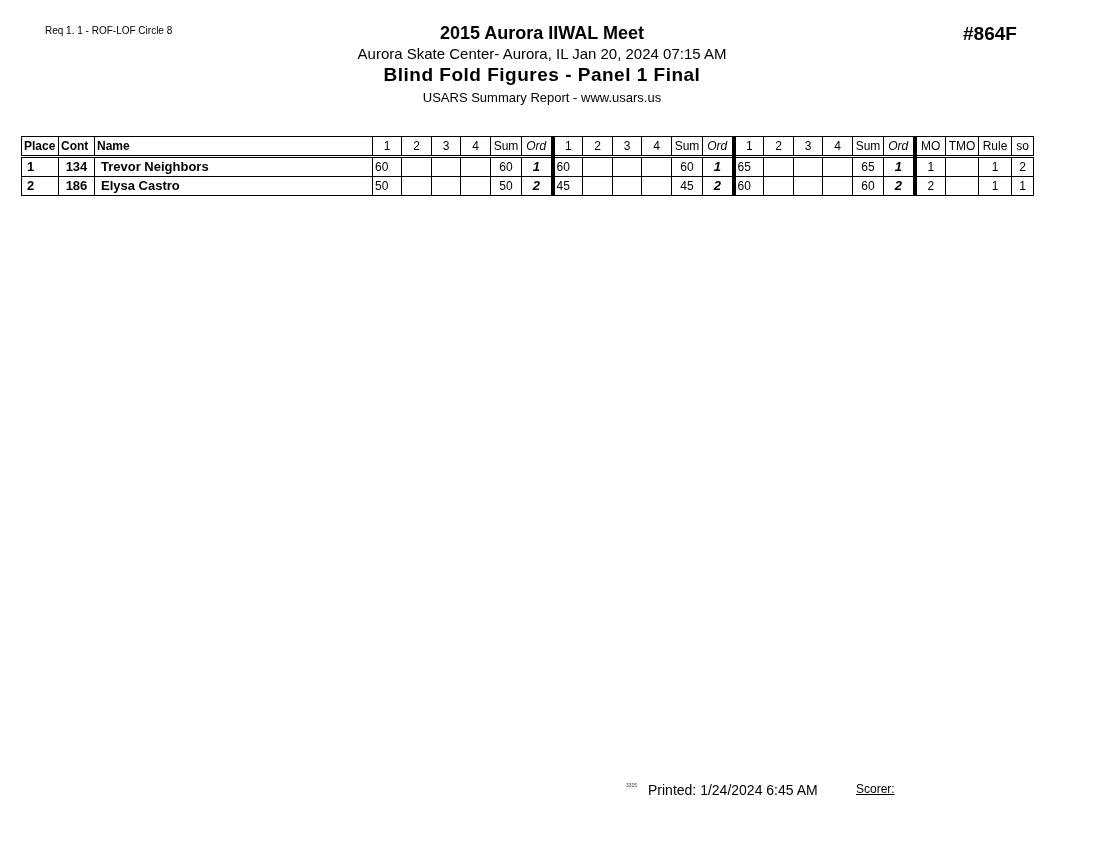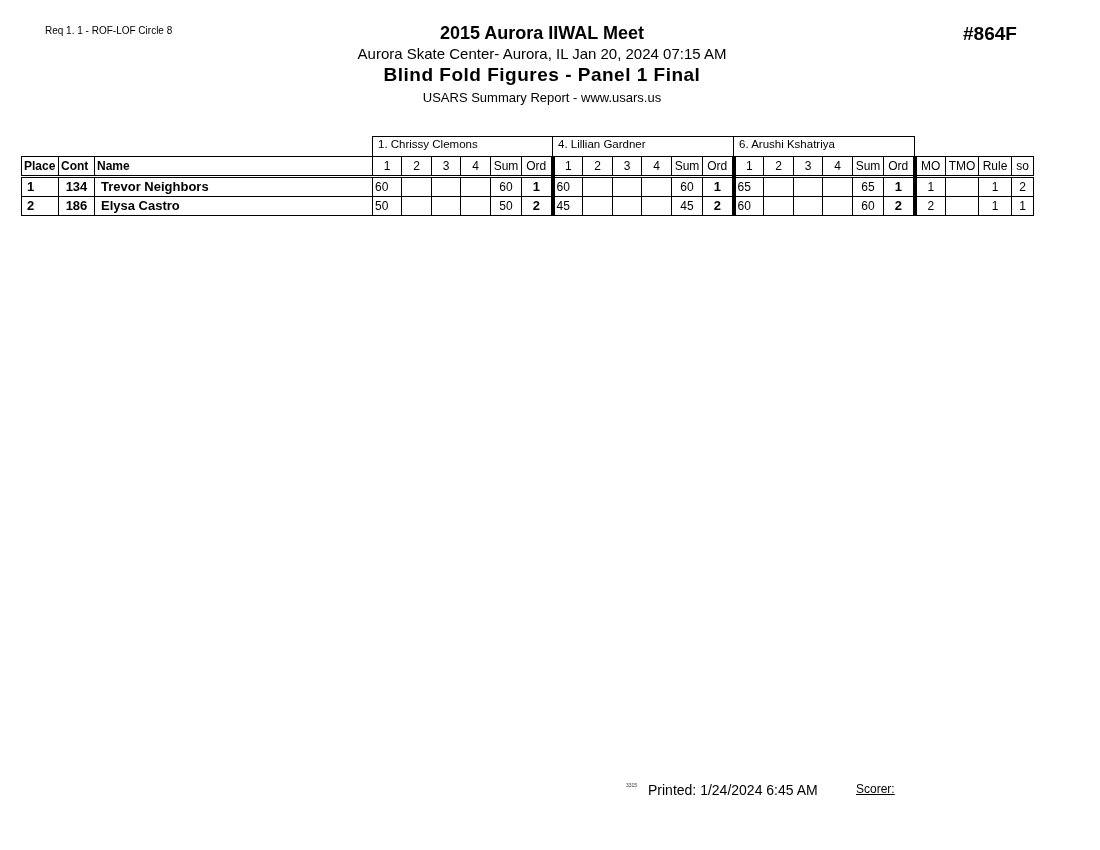--- a/index.html
+++ b/index.html
@@ -20,21 +20,21 @@
     table.sheet td.blank { border:none; }
     tr.judges td { height:19px; }
     tr.judges td.judge { border-bottom:1px solid #000; text-align:left; padding-left:5px; vertical-align:top; line-height:14px; font-size:11.5px; }
     tr.hdr td { text-align:center; border-bottom:3px double #000; }
     tr.hdr td.l { text-align:left;font-weight:bold; }
     tr.row td { text-align:center; }
     tr.row td.l { text-align:left; }
     tr.row td.name { font-weight:bold; padding-left:6px; font-size:13px; }
     tr.row td.place { font-weight:bold; padding-left:5px; text-align:left; font-size:13px; }
     tr.row td.cont { font-weight:bold; text-align:center; font-size:13px; }
-    td.ord { border-right:4px solid #000 !important; font-weight:bold; font-size:13px; }
+    td.ord { border-right:4px solid #000 !important; font-weight:bold; font-size:13px;font-style:italic; }
     tr.hdr td.ord { font-weight:normal; font-size:12px; }
 
     #ver { left:626px; top:782px; font-size:5px; color:#333; }
     #printed { left:648px; top:782px; font-size:14px; }
     #scorer { left:856px; top:782px; font-size:12px;text-decoration:underline; }
   </style>
 </head>
 <body>
 
 <div class="abs" id="req">Req  1.  1 - ROF-LOF Circle 8</div>
@@ -66,27 +66,20 @@
       <col style="width:29px">
       <col style="width:30px">
       <col style="width:31px">
       <col style="width:31px">
     <col style="width:31px">
       <col style="width:33px">
       <col style="width:33px">
       <col style="width:22px">
   </colgroup>
   <tbody>
-      <tr class="judges">
-    <td class="blank" colspan="3"></td>
-    <td class="judge" colspan="6">1.  Chrissy Clemons</td>
-    <td class="judge" colspan="6">4.  Lillian Gardner</td>
-    <td class="judge" colspan="6">6.  Arushi Kshatriya</td>
-    <td class="blank" colspan="4"></td>
-  </tr>
   <tr class="hdr">
     <td class="l">Place</td>
     <td class="l">Cont</td>
     <td class="l">Name</td>
 
     <td>1</td>
     <td>2</td>
     <td>3</td>
     <td>4</td>
     <td>Sum</td>

